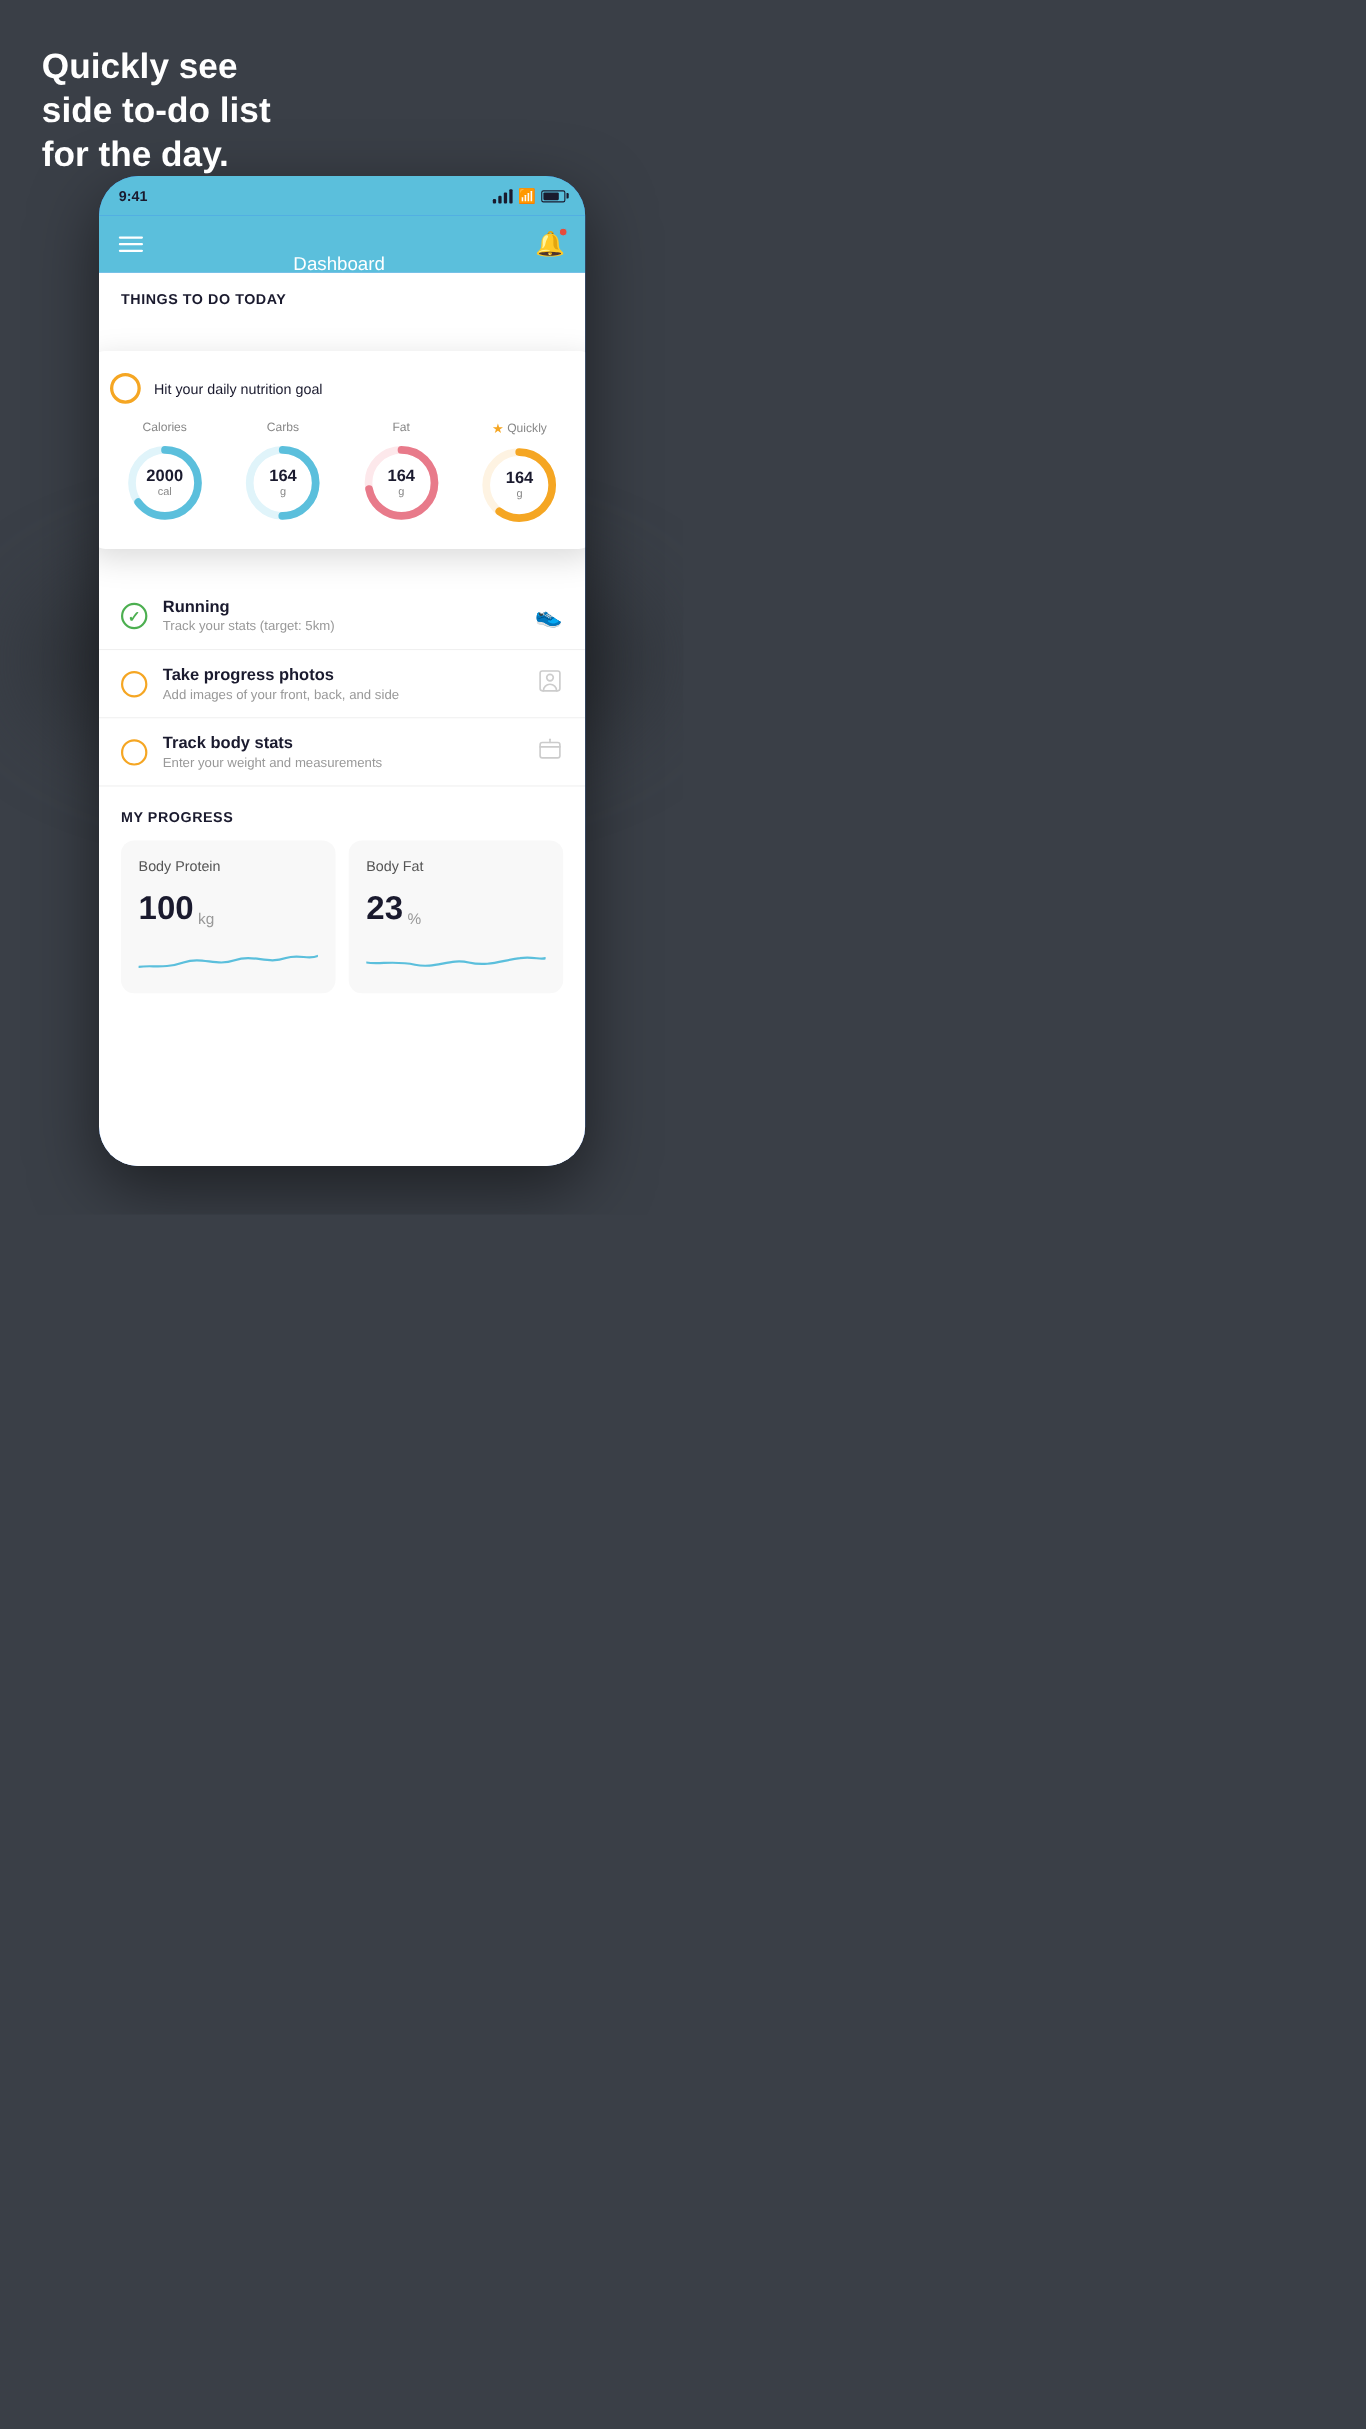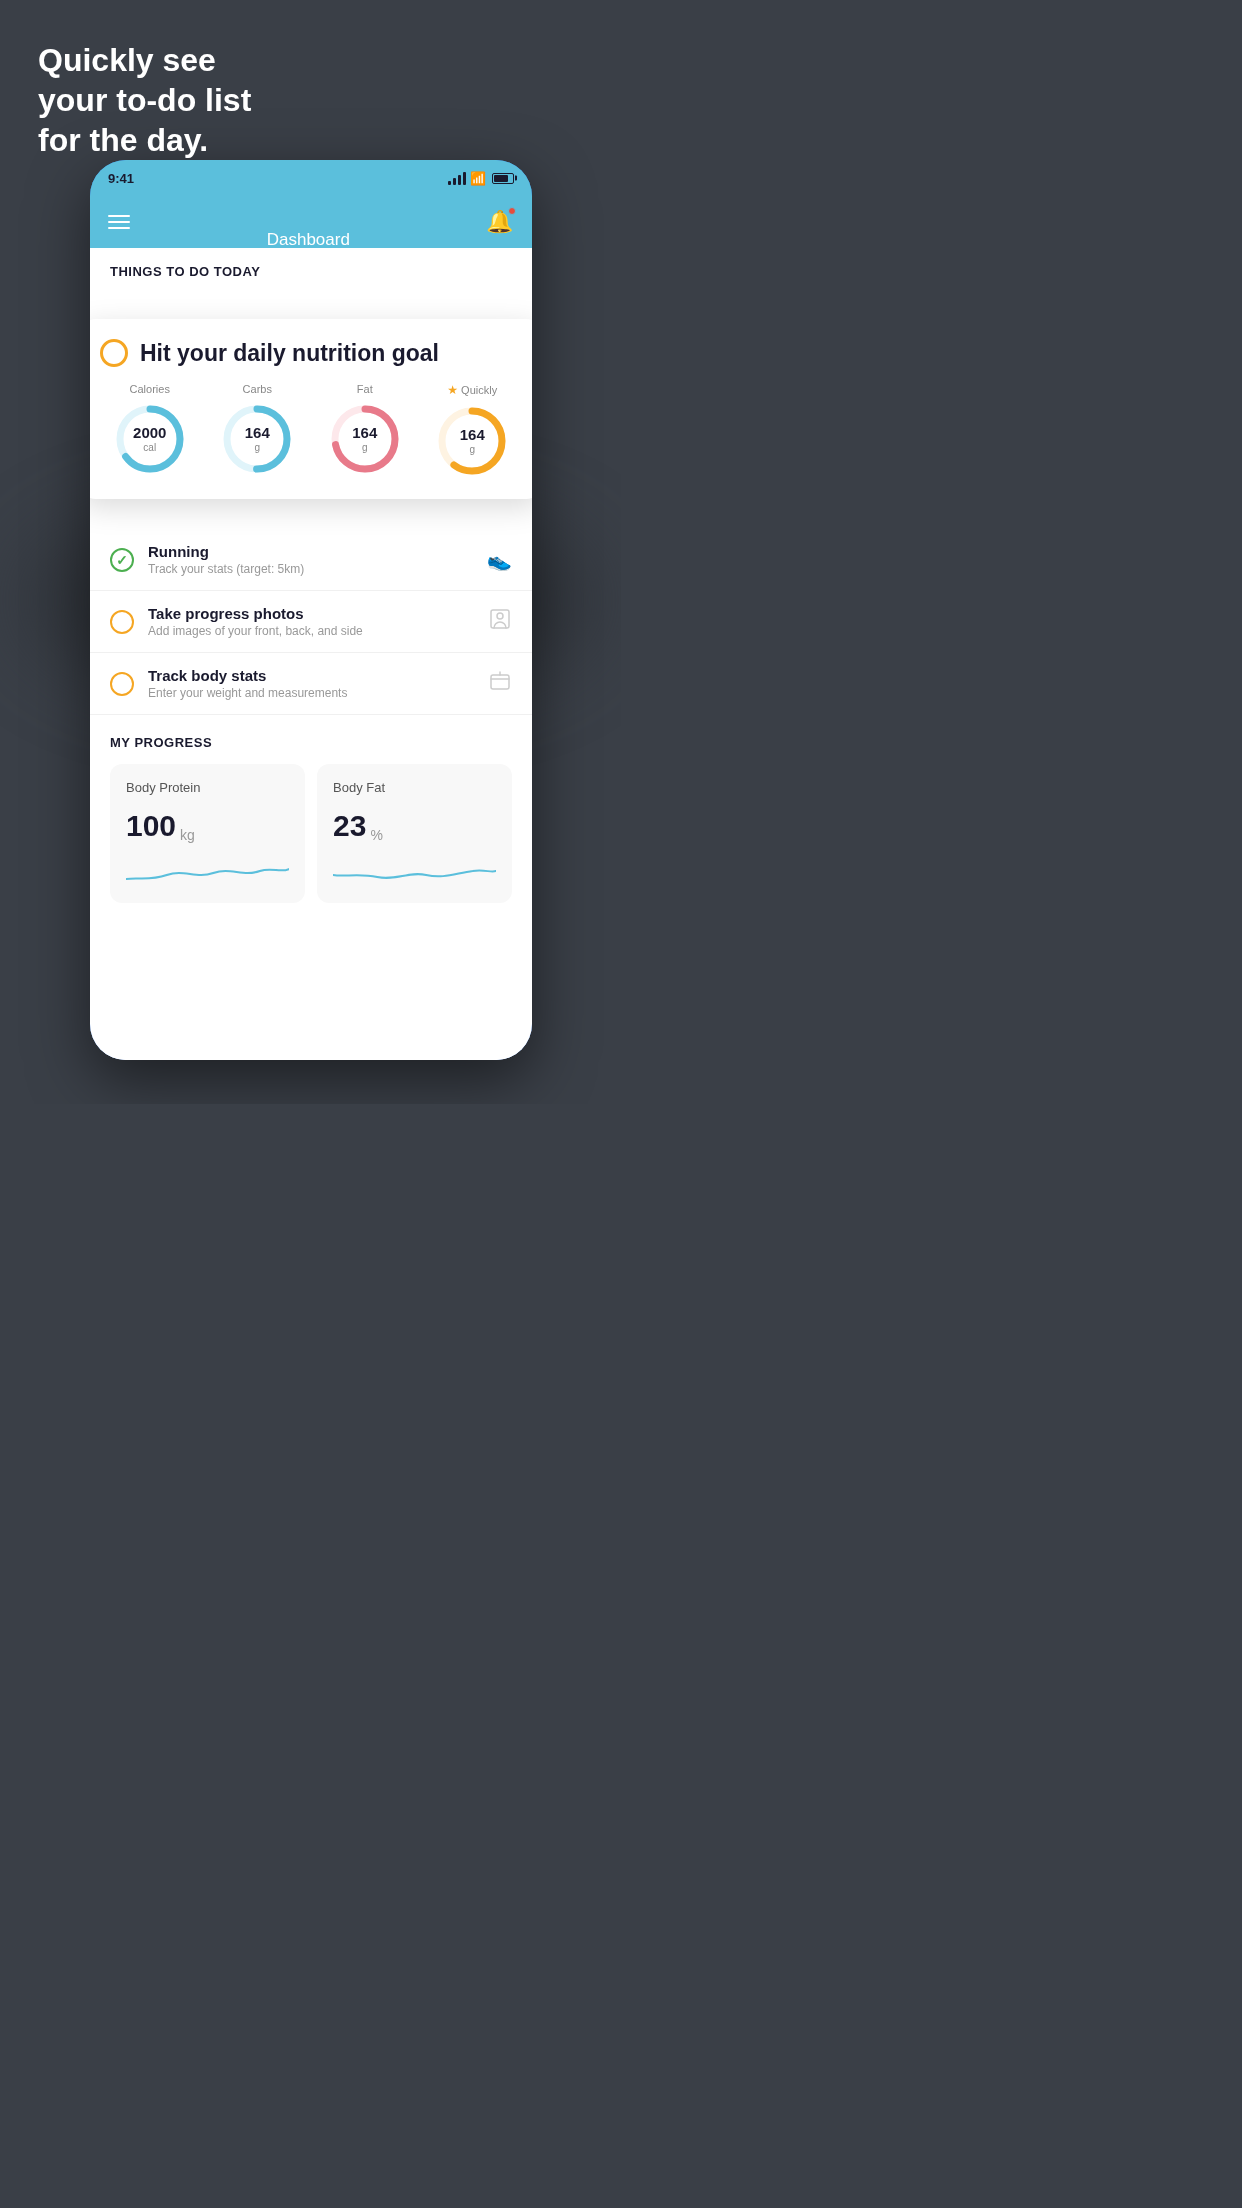--- a/index.html
+++ b/index.html
@@ -180,22 +180,22 @@
       margin-bottom: 16px;
     }
     .circle-check {
       width: 28px;
       height: 28px;
       border-radius: 50%;
       border: 3px solid #f5a623;
       flex-shrink: 0;
     }
     .card-title {
-      font-size: 23px;
-      font-weight: 700;
+      font-size: 13px;
+      font-weight: 400;
       color: #1a1a2e;
     }
     .nutrition-row {
       display: flex;
       justify-content: space-around;
       gap: 8px;
     }
     .nutrition-item {
       display: flex;
       flex-direction: column;
@@ -355,21 +355,21 @@
       border-radius: 50%;
       z-index: 0;
       filter: blur(40px);
     }
   </style>
 </head>
 <body>
 
 <div class="hero-text">
   <div>Quickly see</div>
-  <div>your to-do list</div>
+  <div>side to-do list</div>
   <div>for the day.</div>
 </div>
 
 <div class="phone-bg-shadow"></div>
 
 <div class="phone-frame">
 
   <div class="status-bar">
     <span class="status-time">9:41</span>
     <div class="status-icons">

